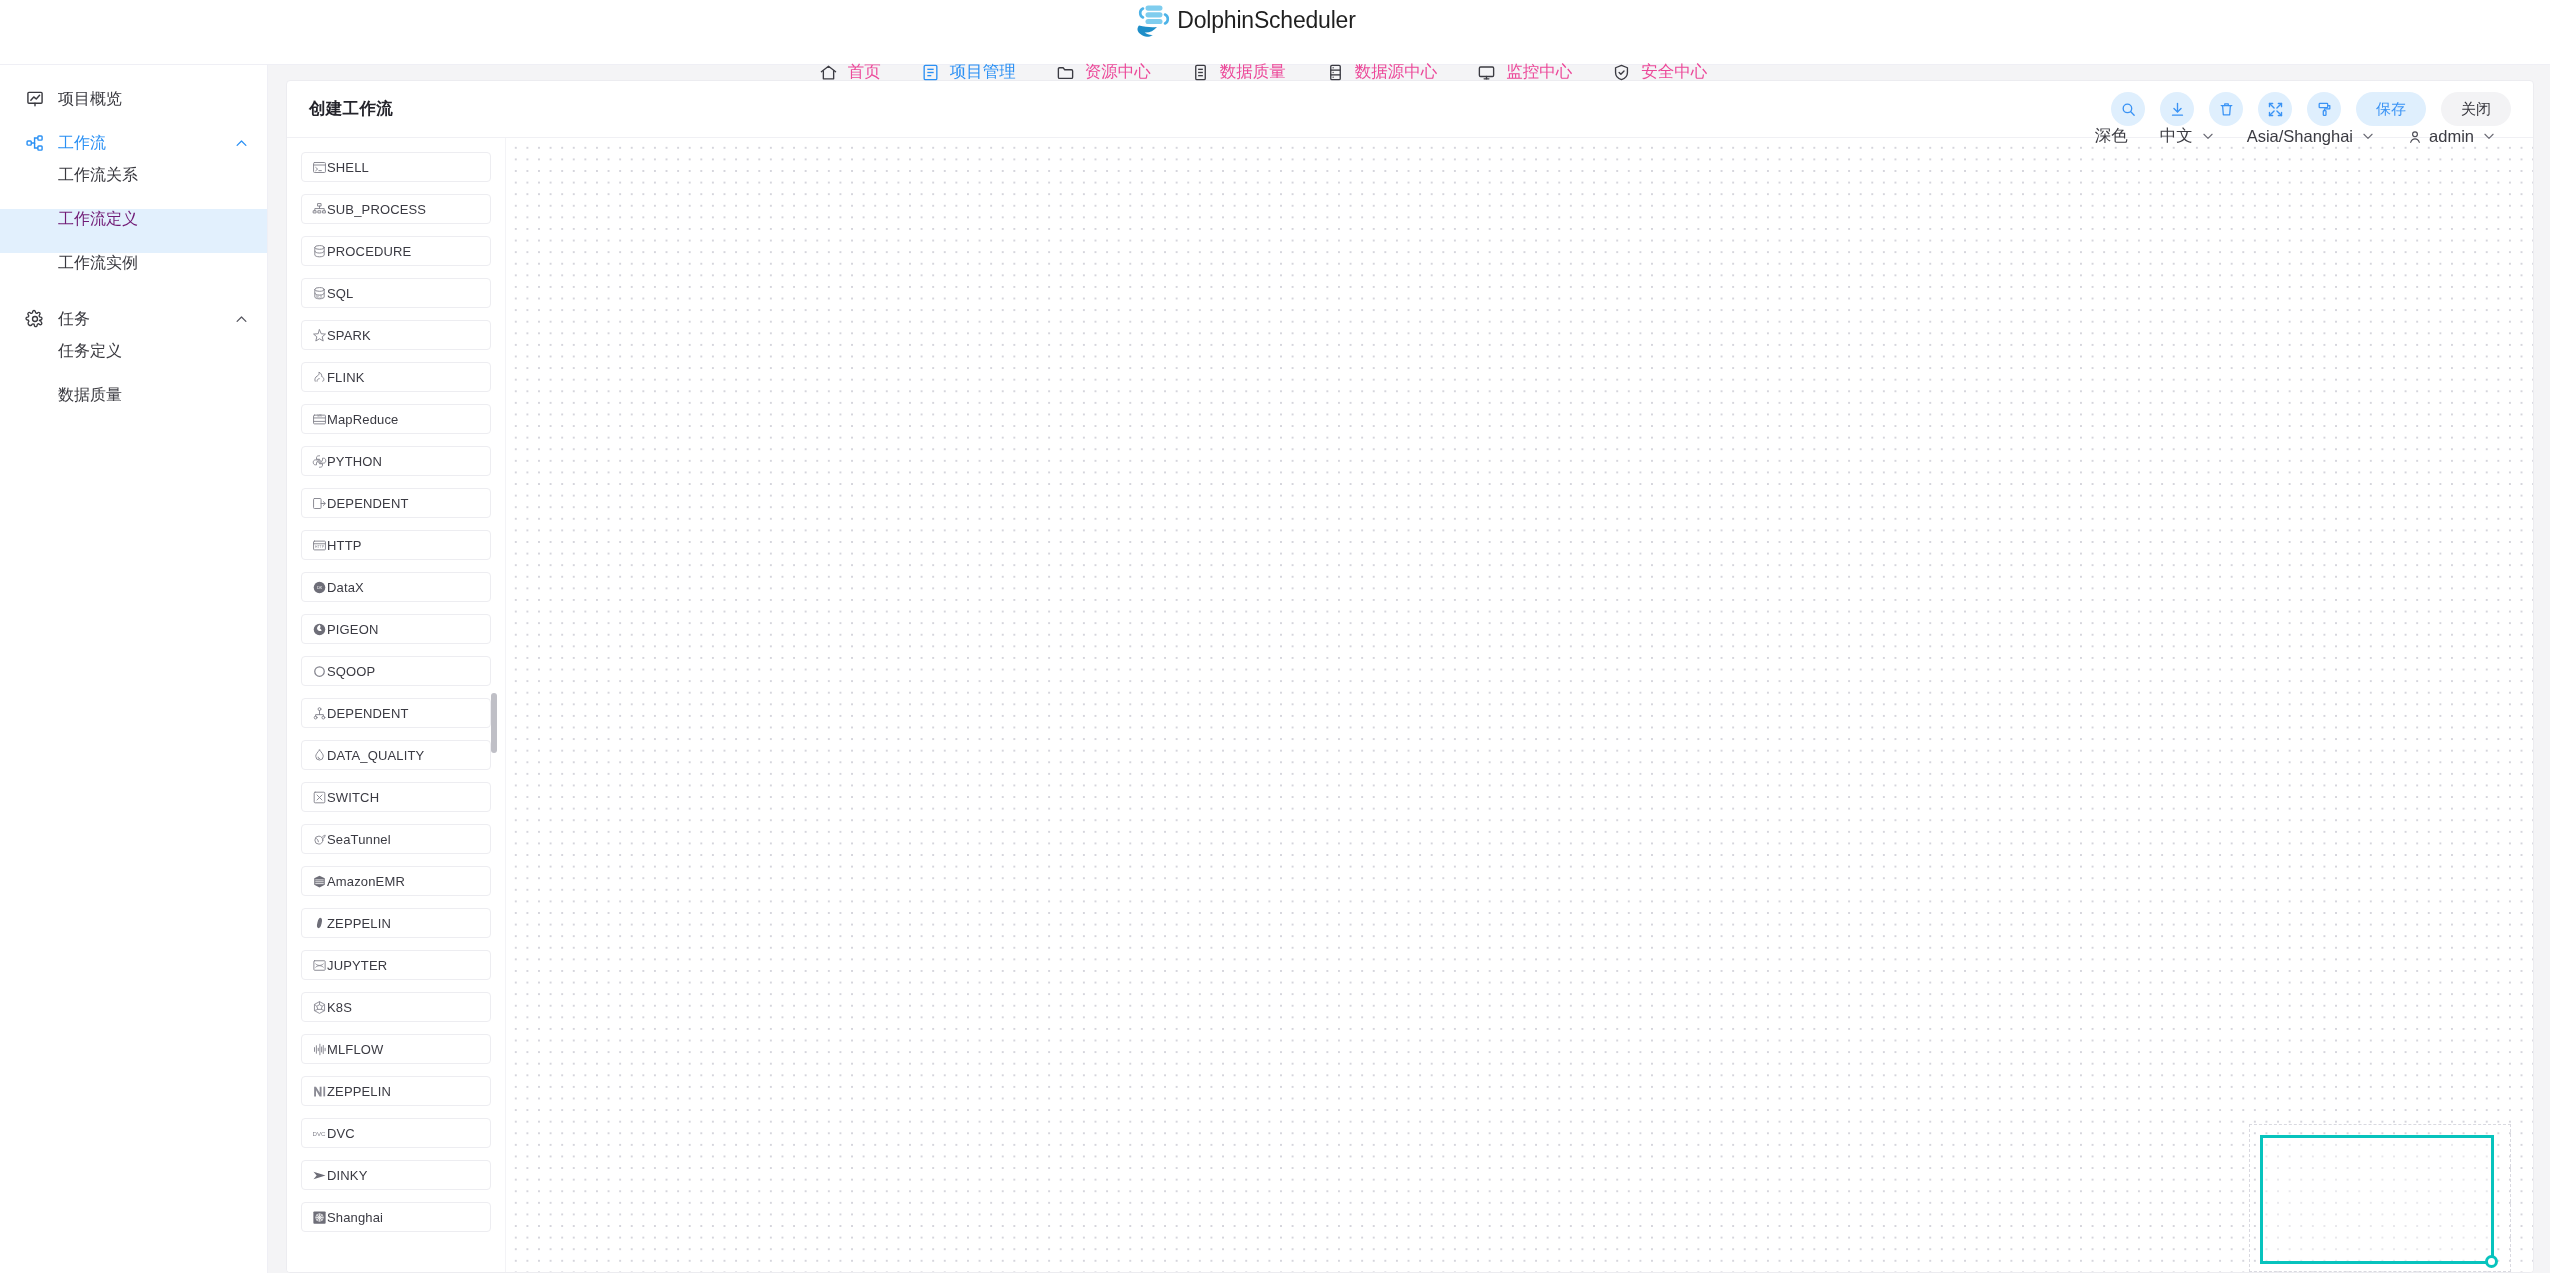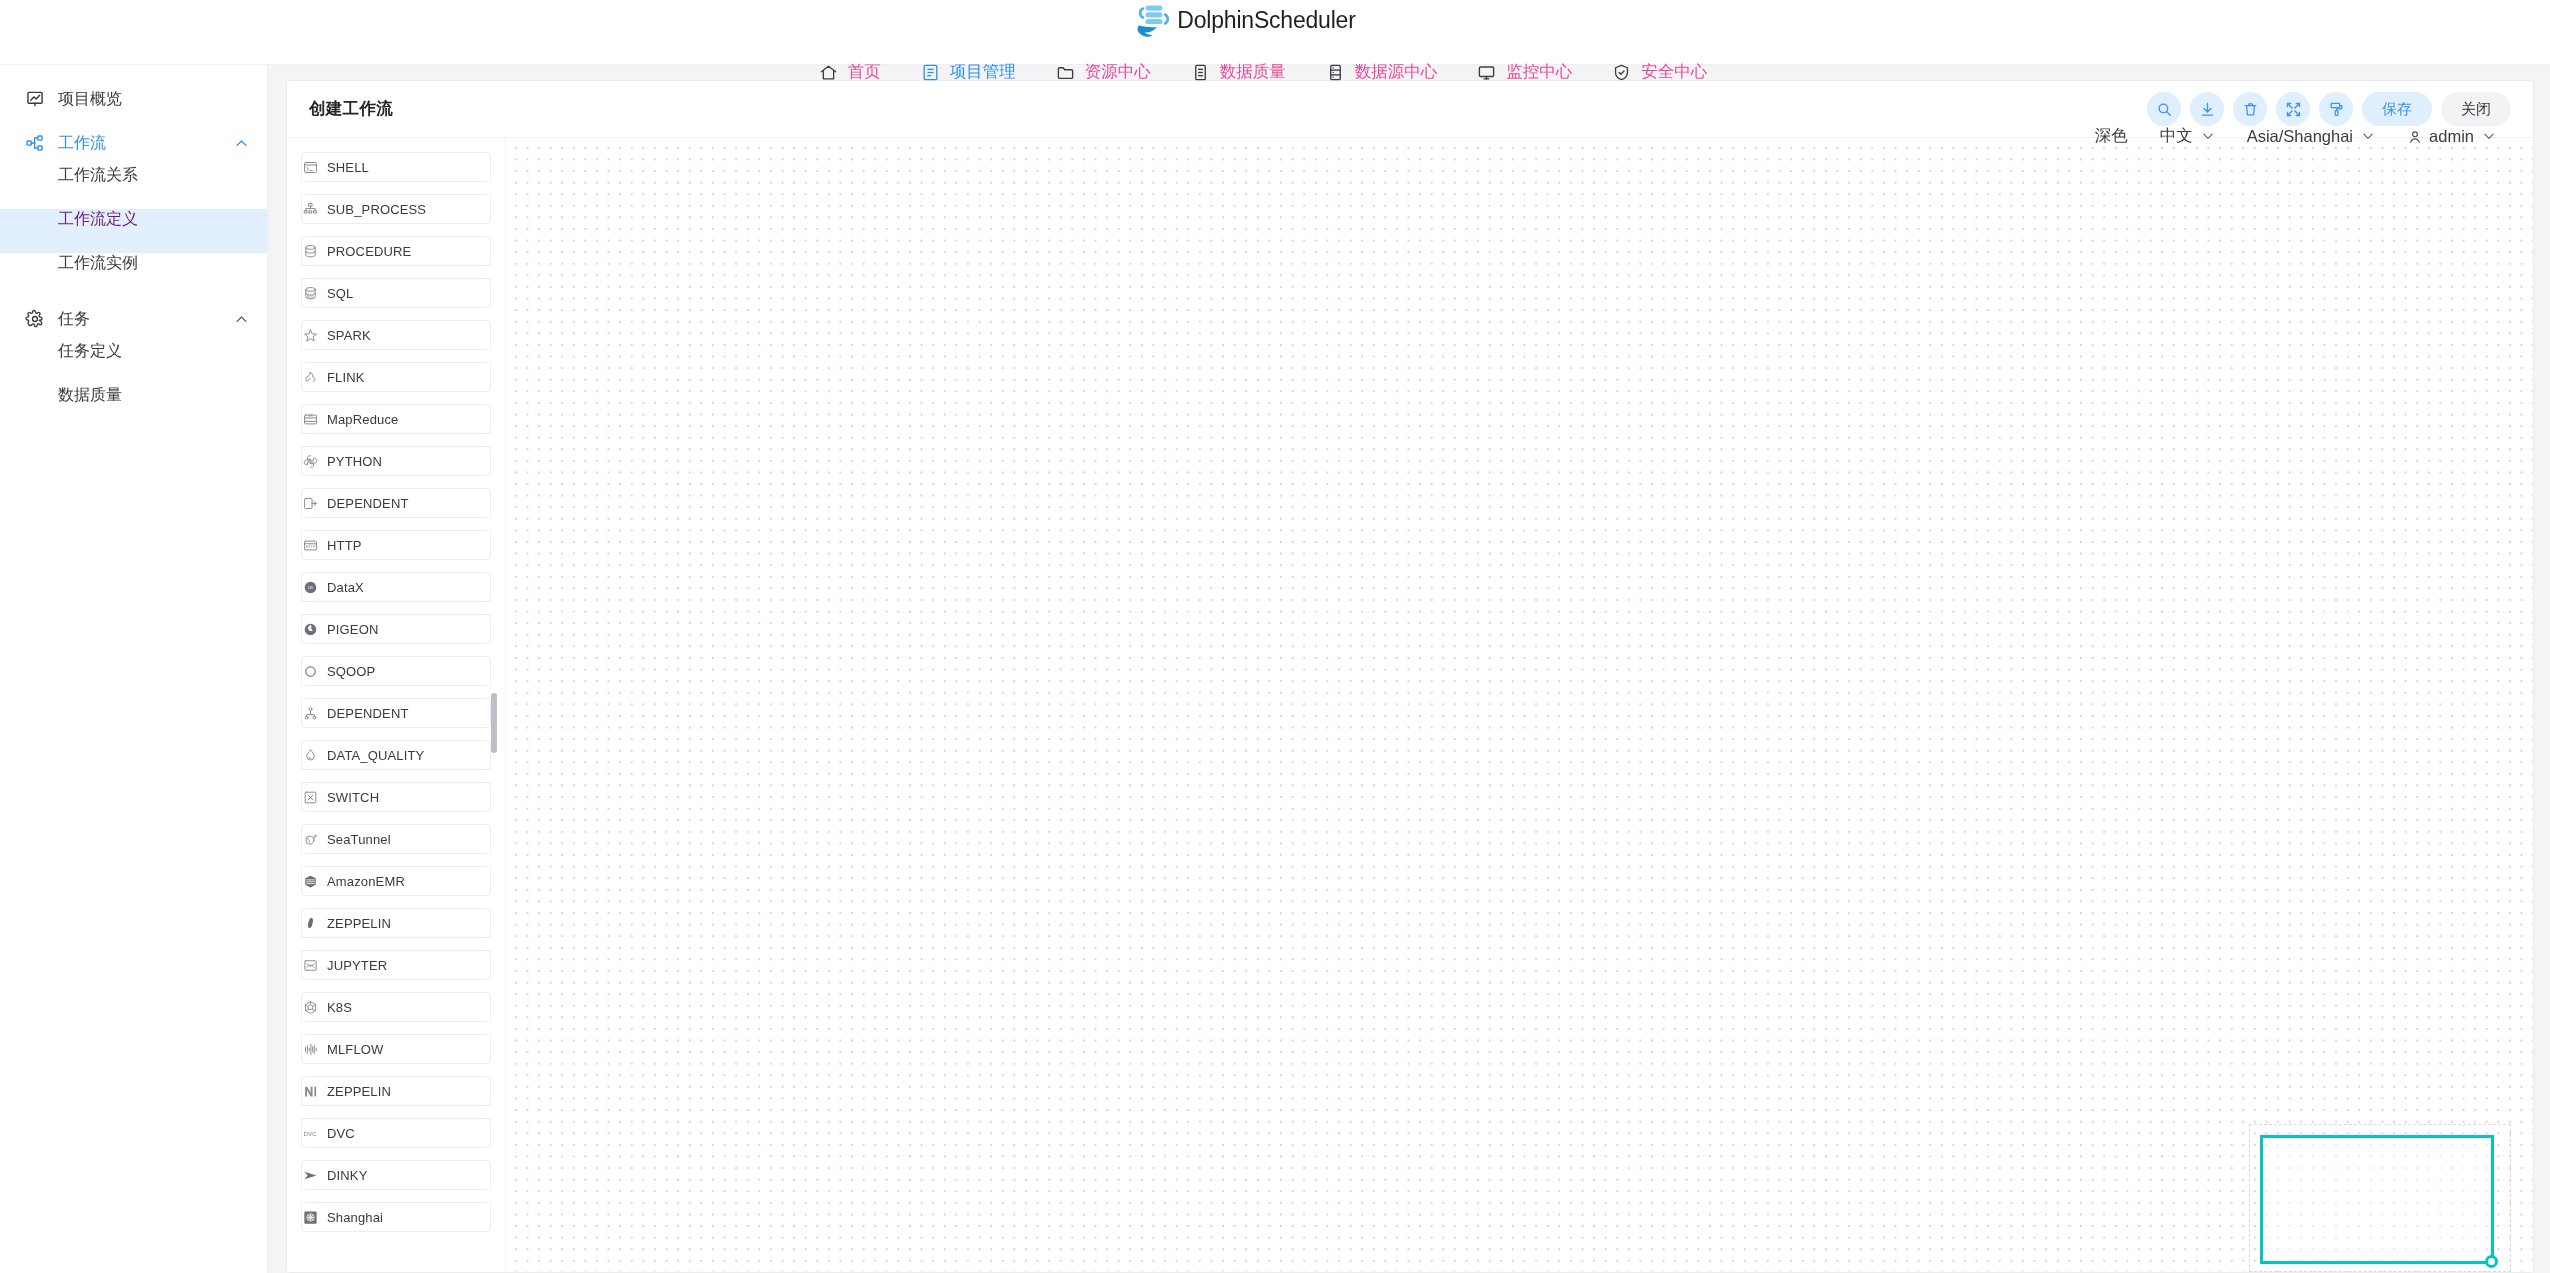--- a/index.html
+++ b/index.html
@@ -88,21 +88,21 @@
     overflow: hidden;
   }
   
   .cardhead {
     height: 57px; min-height: 57px;
     display: flex; align-items: center;
     padding: 0 22px 0 22px;
     border-bottom: 1px solid #f0f0f4;
   }
   .cardtitle { font-size: 16.5px; font-weight: 700; color: #24242b; letter-spacing: .3px;}
-  .headtools { margin-left: auto; display: flex; align-items: flex-end; gap: 9px; }
+  .headtools { margin-left: auto; display: flex; align-items: flex-end; gap: 15px; }
   .tbtn {
     width: 34px; height: 34px; border-radius: 50%;
     background: #dfeffd; display: flex; align-items: center; justify-content: center;
     cursor: pointer; flex: none;
   }
   .pbtn {
     height: 34px; padding: 0 20px; border-radius: 17px;
     display: flex; align-items: center; justify-content: center;
     font-size: 15px; cursor: pointer; border: none; flex: none;
     font-family: inherit;
@@ -118,21 +118,21 @@
     position: relative;
     background: #fff;
     padding: 14px 0 0 14px;
     overflow: hidden;
   }
   .tasklist { display: flex; flex-direction: column; gap: 12px; }
   .taskitem {
     width: 190px; height: 30px;
     border: 1px solid #ededf1; border-radius: 4px;
     display: flex; align-items: center;
-    gap: 9px;
+    padding-left: 9px; gap: 0;
     background: #ffffff; cursor: grab;
     flex: none;
   }
   .taskitem .ti-ico { width: 16px; height: 16px; flex:none; display:flex;align-items:center;justify-content:center;}
   .taskitem .ti-label { font-size: 13px; color: #3a3a42; letter-spacing: .15px; white-space: nowrap;}
 
   .listscroll-track {
     position: absolute; right: 6px; top: 0; bottom: 0; width: 10px;
   }
   .listscroll-thumb {

